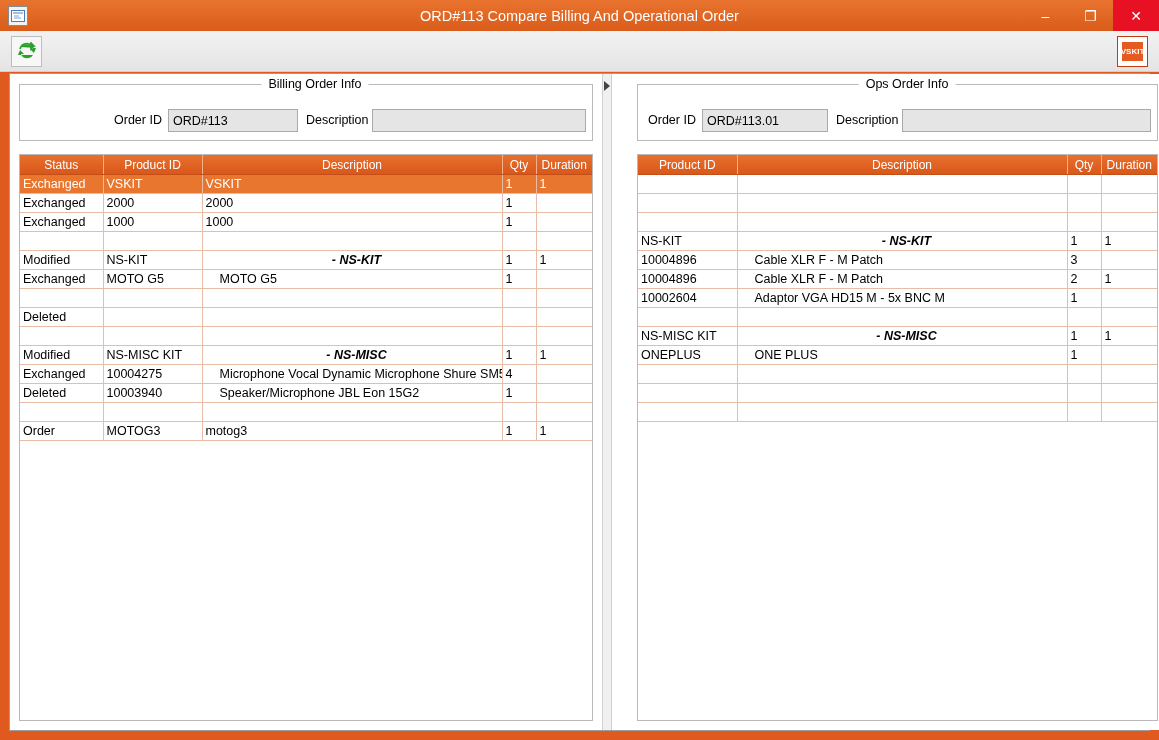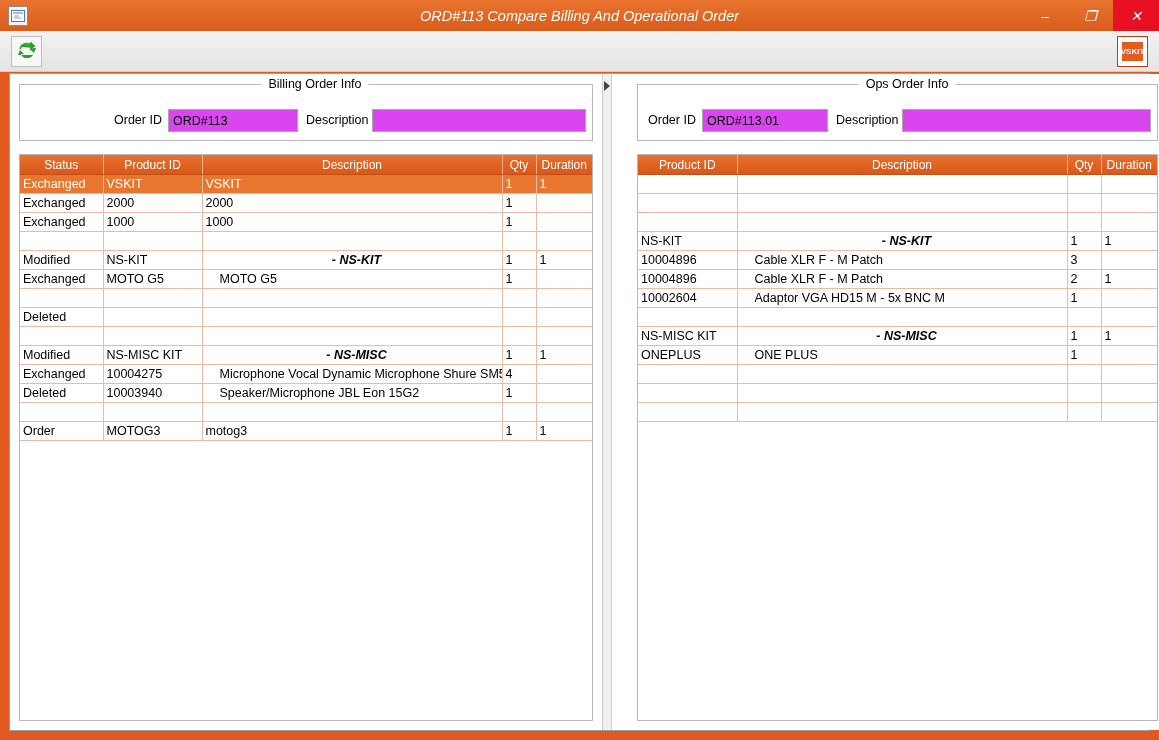--- a/index.html
+++ b/index.html
@@ -26,21 +26,20 @@
   .titlebar {
     position: absolute;
     left: 0; top: 0;
     width: 1159px;
     height: 31px;
     background: #e06426;
     background: linear-gradient(#e8732f, #da5c1a);
     border-bottom: 1px solid #c44f16;
     display: flex;
     align-items: center;
-    font-style: italic;
   }
   .title-icon {
     width: 20px;
     height: 20px;
     margin-left: 8px;
     background: #f2f2f2;
     border: 1px solid #8a8a8a;
     box-sizing: border-box;
     position: relative;
     display: flex;
@@ -180,21 +179,21 @@
   .field-label {
     position: absolute;
     font-size: 12.5px;
     color: #000;
   }
   .field-input {
     position: absolute;
     height: 23px;
     box-sizing: border-box;
     border: 1px solid #a9a9a9;
-    background: #d946ef;
+    background: #e5e5e5;
     font-family: "Liberation Sans", sans-serif;
     font-size: 12.5px;
     padding: 0 4px;
     color: #000;
     outline: none;
   }
 
   
   .grid {
     position: absolute;

